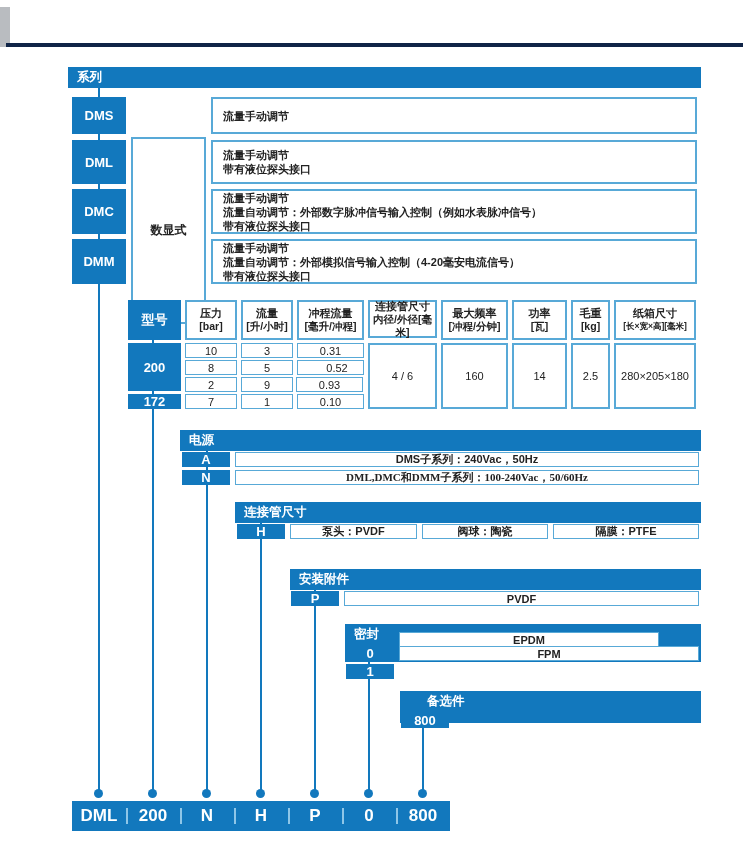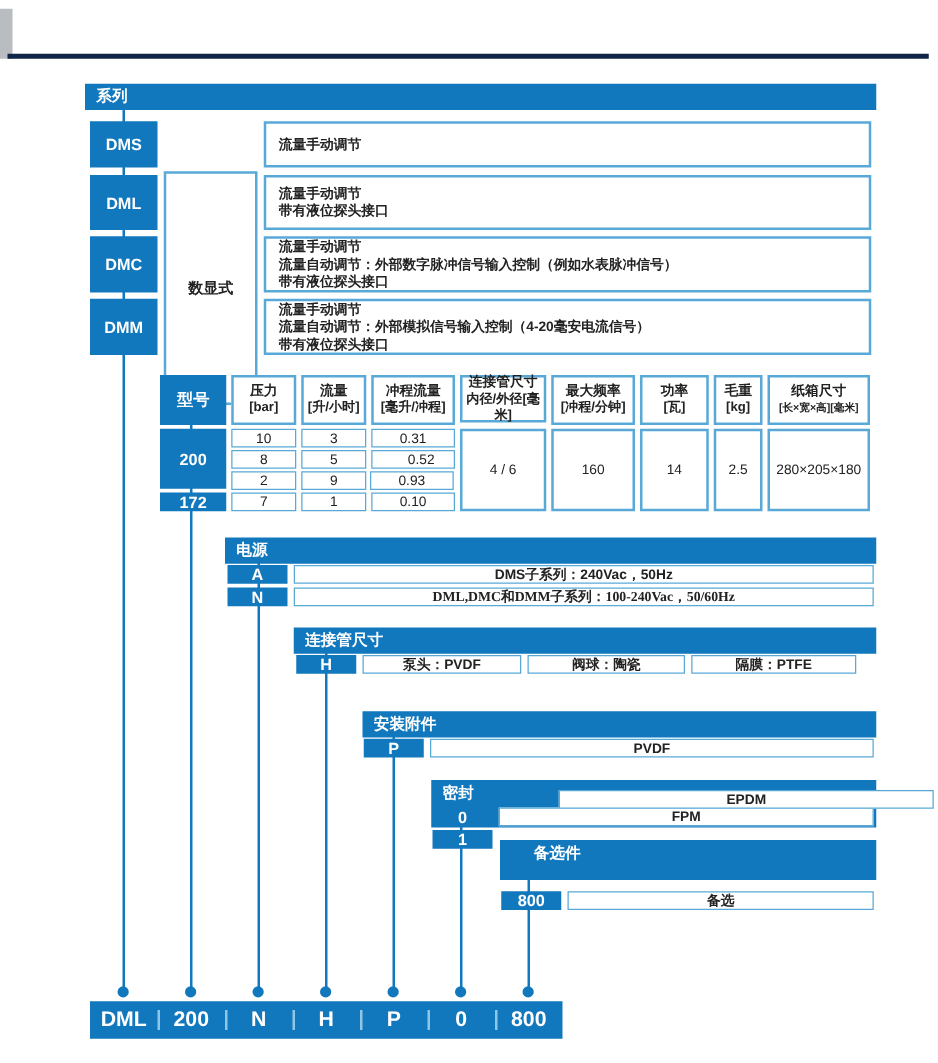--- a/index.html
+++ b/index.html
@@ -138,35 +138,34 @@
   <div class="abs hdr" style="left:180px;top:430px;width:521px;height:21px;">电源</div>
   <div class="abs key" style="left:182px;top:452px;width:48px;height:15px;">A</div>
   <div class="abs box thin cellc bold" style="left:235px;top:452px;width:464px;height:15px;">DMS子系列：240Vac，50Hz</div>
   <div class="abs key" style="left:182px;top:470px;width:48px;height:15px;">N</div>
   <div class="abs box thin cellc bold" style="left:235px;top:470px;width:464px;height:15px;font-family:Liberation Serif, serif;">DML,DMC和DMM子系列：100-240Vac，50/60Hz</div>
 
   <div class="abs hdr" style="left:235px;top:502px;width:466px;height:21px;">连接管尺寸</div>
   <div class="abs key" style="left:237px;top:524px;width:48px;height:15px;">H</div>
   <div class="abs box thin cellc bold" style="left:290px;top:524px;width:127px;height:15px;">泵头：PVDF</div>
   <div class="abs box thin cellc bold" style="left:422px;top:524px;width:126px;height:15px;">阀球：陶瓷</div>
-  <div class="abs box thin cellc bold" style="left:553px;top:524px;width:132px;height:15px;">隔膜：PTFE</div>
+  <div class="abs box thin cellc bold" style="left:553px;top:524px;width:146px;height:15px;">隔膜：PTFE</div>
 
   <div class="abs hdr" style="left:290px;top:569px;width:411px;height:21px;">安装附件</div>
   <div class="abs key" style="left:291px;top:591px;width:48px;height:15px;">P</div>
   <div class="abs box thin cellc bold" style="left:344px;top:591px;width:355px;height:15px;">PVDF</div>
 
   <div class="abs hdr" style="left:345px;top:624px;width:356px;height:38px;">密封</div>
   <div class="abs key" style="left:346px;top:646px;width:48px;height:15px;">0</div>
   <div class="abs box thin cellc bold" style="left:399px;top:646px;width:300px;height:15px;">FPM</div>
   <div class="abs key" style="left:346px;top:664px;width:48px;height:15px;">1</div>
-  <div class="abs box thin cellc bold" style="left:399px;top:632px;width:300px;height:15px;margin-left:48px;">EPDM</div>
+  <div class="abs box thin cellc bold" style="left:399px;top:632px;width:260px;height:15px;">EPDM</div>
 
-  <div class="abs hdr" style="left:400px;top:672px;width:301px;height:32px;padding-left:27px;">备选件</div>
+  <div class="abs hdr" style="left:400px;top:691px;width:301px;height:32px;padding-left:27px;">备选件</div>
   <div class="abs key" style="left:401px;top:713px;width:48px;height:15px;">800</div>
-  <div class="abs box thin cellc bold" style="left:454px;top:713px;width:245px;height:15px;">备选</div>
 
   <div class="dot" style="left:94px;top:789px;"></div>
   <div class="dot" style="left:148px;top:789px;"></div>
   <div class="dot" style="left:202px;top:789px;"></div>
   <div class="dot" style="left:256px;top:789px;"></div>
   <div class="dot" style="left:310px;top:789px;"></div>
   <div class="dot" style="left:364px;top:789px;"></div>
   <div class="dot" style="left:418px;top:789px;"></div>
 
   <div class="abs codebar" style="left:72px;top:801px;width:378px;height:30px;">

